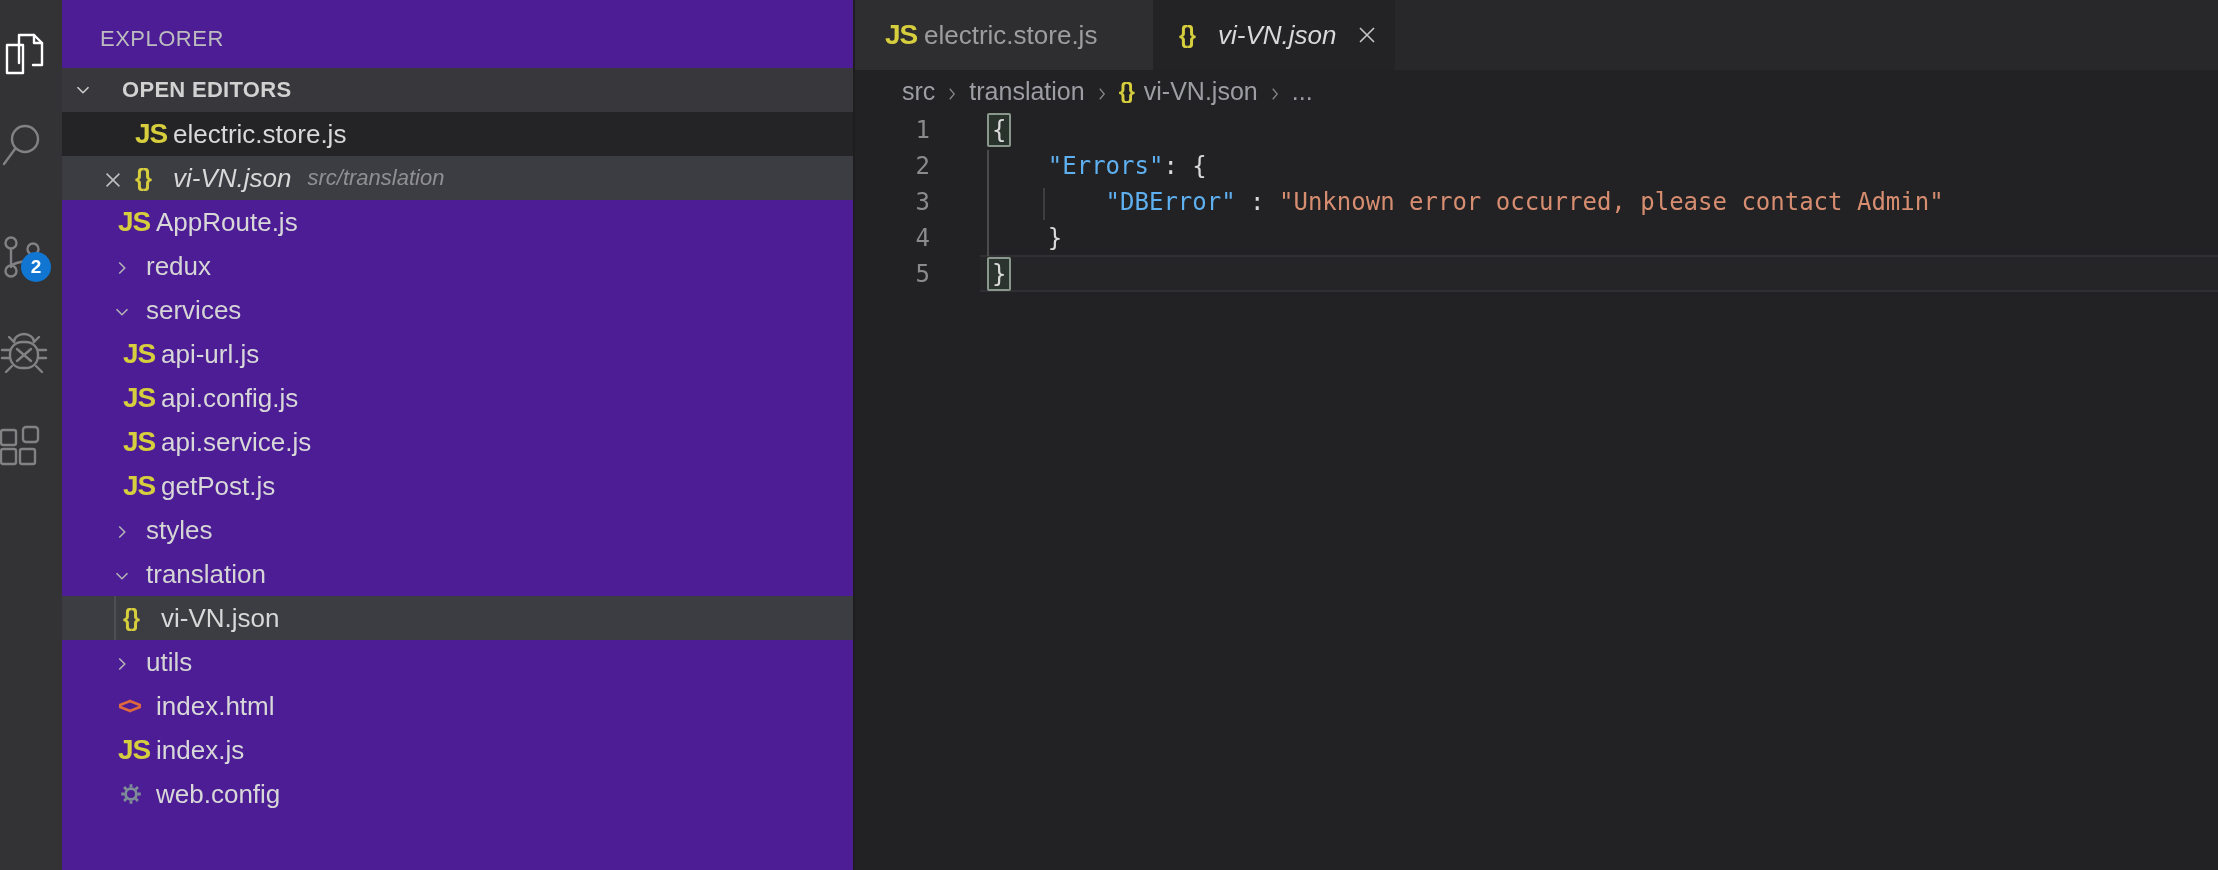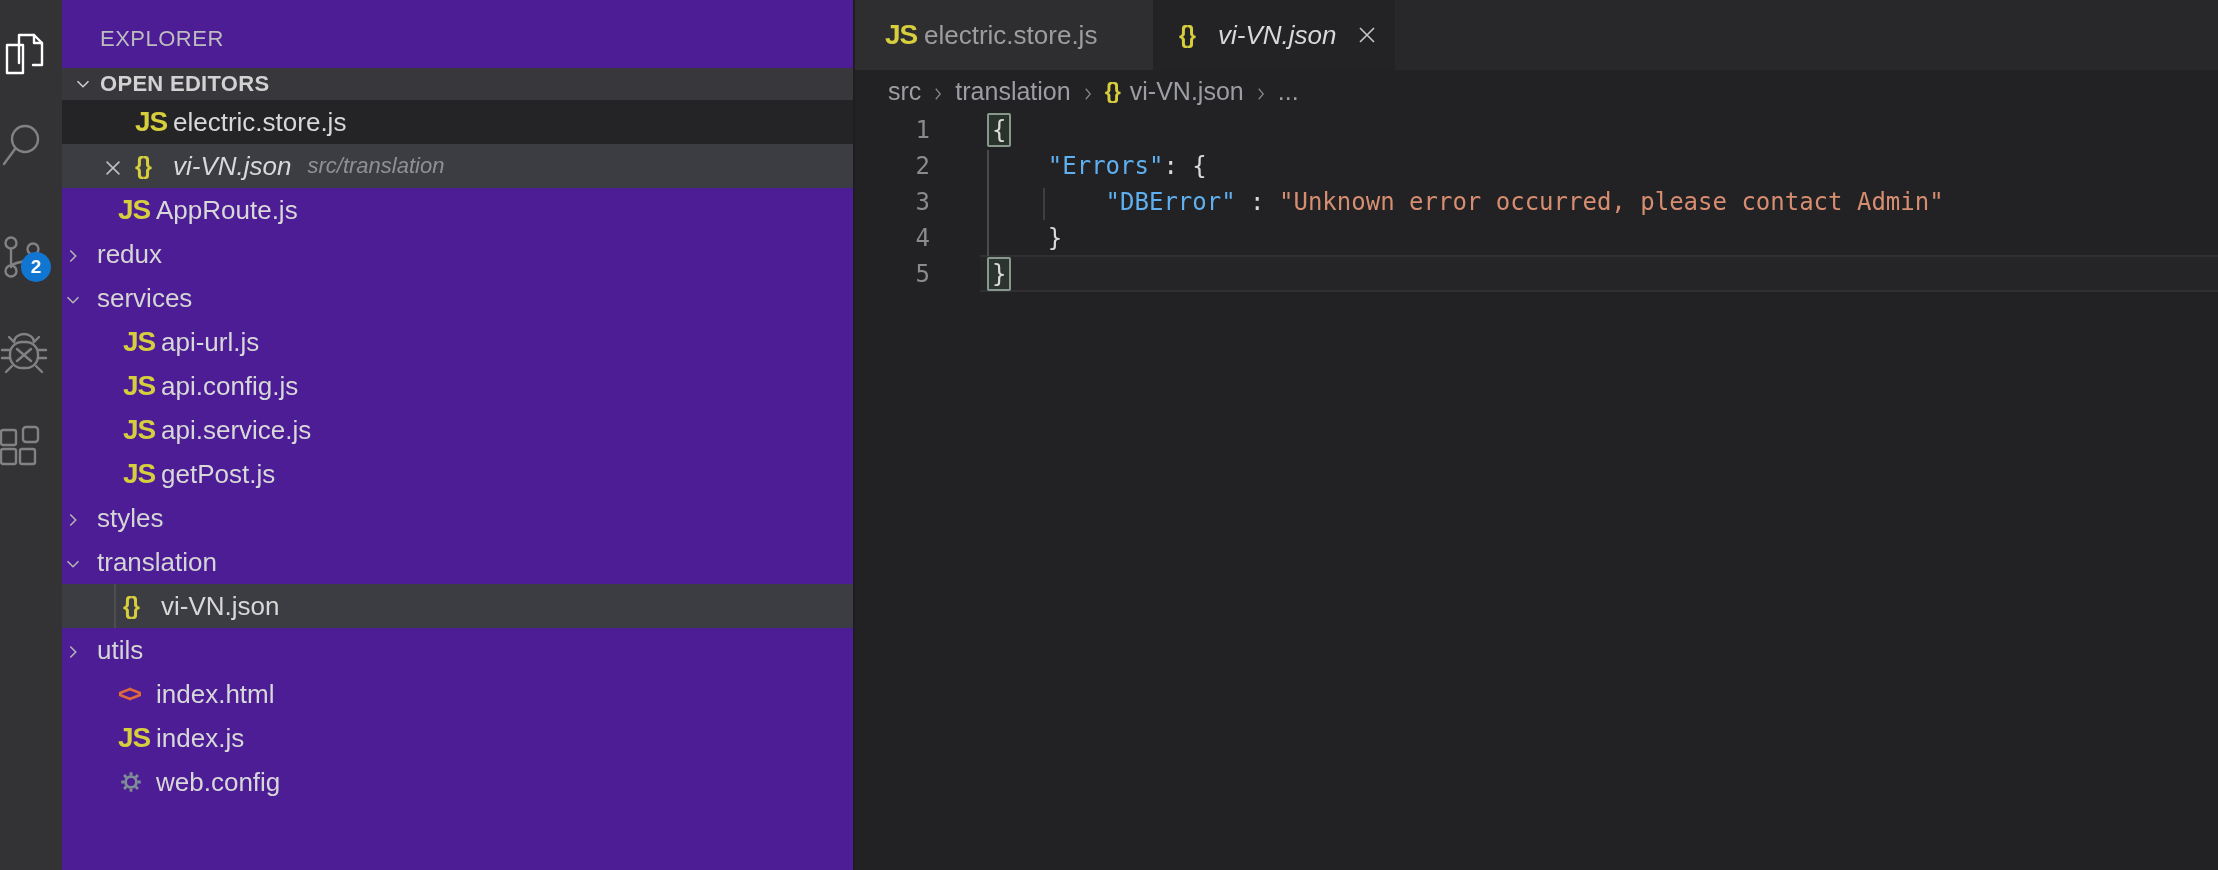--- a/index.html
+++ b/index.html
@@ -11,59 +11,59 @@
   .ab-icon{position:absolute;left:-2px;width:52px;height:60px;display:flex;align-items:center;justify-content:center;}
   .ab-icon svg{stroke:#828284;fill:none;stroke-width:2.4;stroke-linecap:round;stroke-linejoin:round;}
   .ab-icon.active svg{stroke:#ffffff;}
   .ab-badge{position:absolute;left:21px;top:252px;width:30px;height:30px;border-radius:50%;
             background:#1076d1;color:#fff;font-size:19px;font-weight:bold;
             display:flex;align-items:center;justify-content:center;}
   
   .sidebar{position:absolute;left:62px;top:0;width:792px;height:870px;background:#4c1d95;}
   .sb-title{position:absolute;top:26px;left:38px;font-size:22px;color:#bdbdbf;letter-spacing:.5px;}
   .row{display:flex;align-items:center;box-sizing:border-box;}
-  .sect{height:32px;background:#38383c;padding-left:10px;}
+  .sect{height:44px;background:#38383c;padding-left:10px;gap:22px;}
   .sect .chev{width:22px;height:22px;margin-right:6px;}
   .sect .chev svg{stroke:#cfcfcf;fill:none;stroke-width:1.7;}
   .sect-label{font-size:22px;font-weight:bold;color:#d2d2d3;letter-spacing:.3px;}
   .sb-top-space{height:68px;}
   .oe-row{height:44px;font-size:26px;}
   .oe-row .desc{font-size:22px;color:#909094;margin-left:16px;white-space:nowrap;overflow:hidden;}
   .oe-electric{background:#242427;padding-left:73px;}
   .oe-vivn{background:#3c3c43;padding-left:40px;}
   .close-x{width:22px;height:22px;margin-right:11px;}
   .close-x svg{stroke:#bfbfc1;fill:none;stroke-width:1.7;}
   .glyph-js{font-size:28px;font-weight:bold;color:#d6ce3d;letter-spacing:-1px;width:26px;flex:none;}
   .glyph-json{font-size:23px;font-weight:bold;color:#d6ce3d;letter-spacing:-1px;width:26px;flex:none;}
   .glyph-html{font-size:23px;font-weight:bold;color:#df6a3c;letter-spacing:-3px;width:26px;flex:none;}
   .fname{color:#d8d8d9;margin-left:12px;white-space:nowrap;}
   .italic{font-style:italic;}
   
   .tree-row{height:44px;font-size:26px;color:#d5d5d6;position:relative;}
-  .tree-row.folder{}
+  .tree-row.folder{padding-left:49px;}
   .tree-row.file{padding-left:56px;}
   .tree-row.file.lvl1{padding-left:61px;}
   .tree-row.selected{background:#3c3c43;}
   .tree-row .chev{width:22px;height:22px;margin-right:13px;}
   .tree-row .chev svg{stroke:#b4b4b6;fill:none;stroke-width:1.7;}
   .gear-icon{width:26px;height:26px;flex:none;}
   .gear-icon svg{stroke:#7e8d96;fill:none;stroke-width:2.6;}
   .indent-guide{position:absolute;left:52px;top:0;bottom:0;width:2px;background:#4d4d52;}
   
   .editor{position:absolute;left:854px;top:0;width:1364px;height:870px;background:#222224;}
   .sep-line{position:absolute;left:853px;top:0;width:2px;height:870px;background:#1e1e20;z-index:5;}
   .tabstrip{position:absolute;left:0;top:0;right:0;height:70px;background:#28282a;display:flex;}
   .tab{display:flex;align-items:center;box-sizing:border-box;height:70px;font-size:26px;}
   .tab-1{width:299px;background:#2e2e30;color:#9d9d9f;padding-left:31px;}
   .tab-2{width:242px;background:#232325;color:#e8e8e9;padding-left:26px;}
   .tab .fname{margin-left:13px;}
   .tab-close{width:24px;height:24px;margin-left:auto;margin-right:16px;}
   .tab-close svg{stroke:#c6c6c8;fill:none;stroke-width:1.6;}
   .breadcrumb{position:absolute;left:0;top:70px;right:0;height:42px;display:flex;align-items:center;
-              padding-left:34px;font-size:25px;color:#9d9ea3;}
+              padding-left:48px;font-size:25px;color:#9d9ea3;}
   .bc-sep{width:18px;height:20px;margin:0 8px;}
   .bc-sep svg{stroke:#88888c;fill:none;stroke-width:1.6;}
   .bc-json{font-size:22px;font-weight:bold;color:#d6ce3d;letter-spacing:-1px;margin-right:10px;}
   .bc-item{white-space:nowrap;}
   
   .codearea{position:absolute;left:0;top:112px;right:0;bottom:0;
             font-family:"DejaVu Sans Mono",monospace;font-size:24px;line-height:36px;}
   .cl{display:flex;height:36px;position:relative;z-index:2;}
   .ln{width:76px;text-align:right;color:#8b8b8d;flex:none;}
   .ct{padding-left:60px;white-space:pre;}

